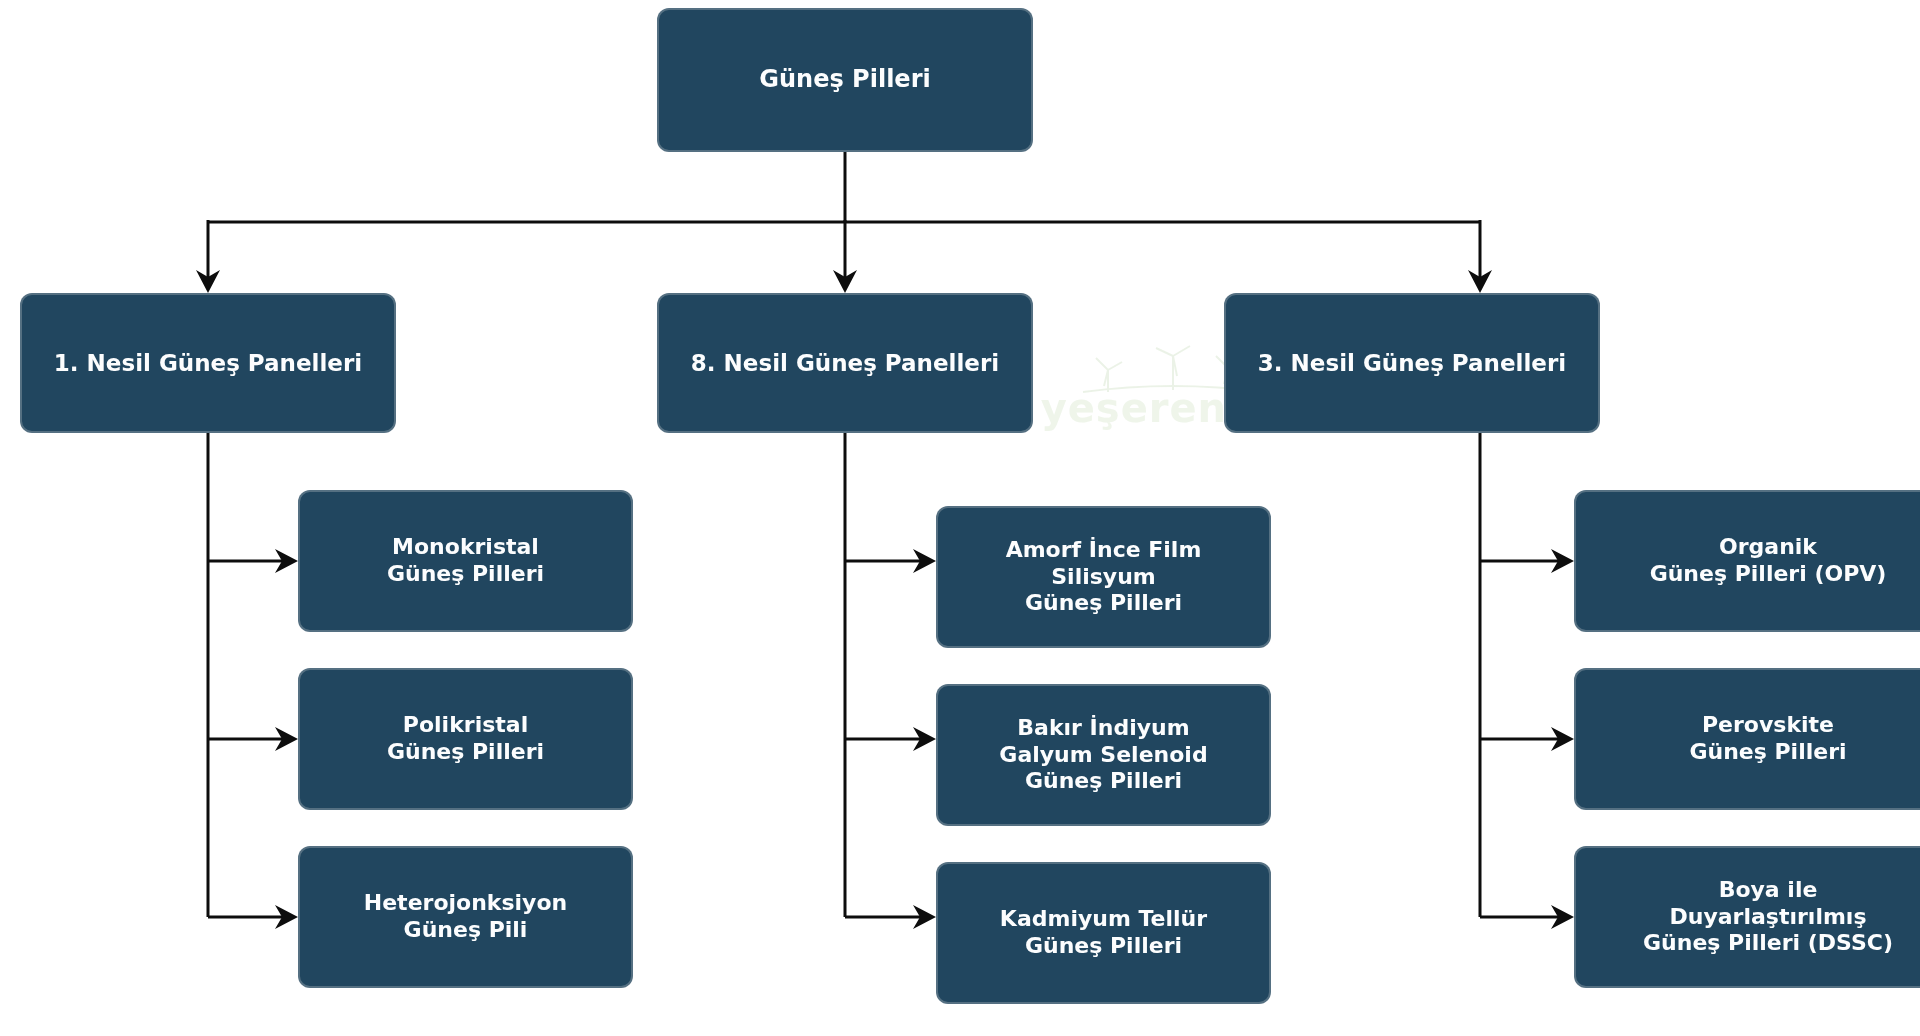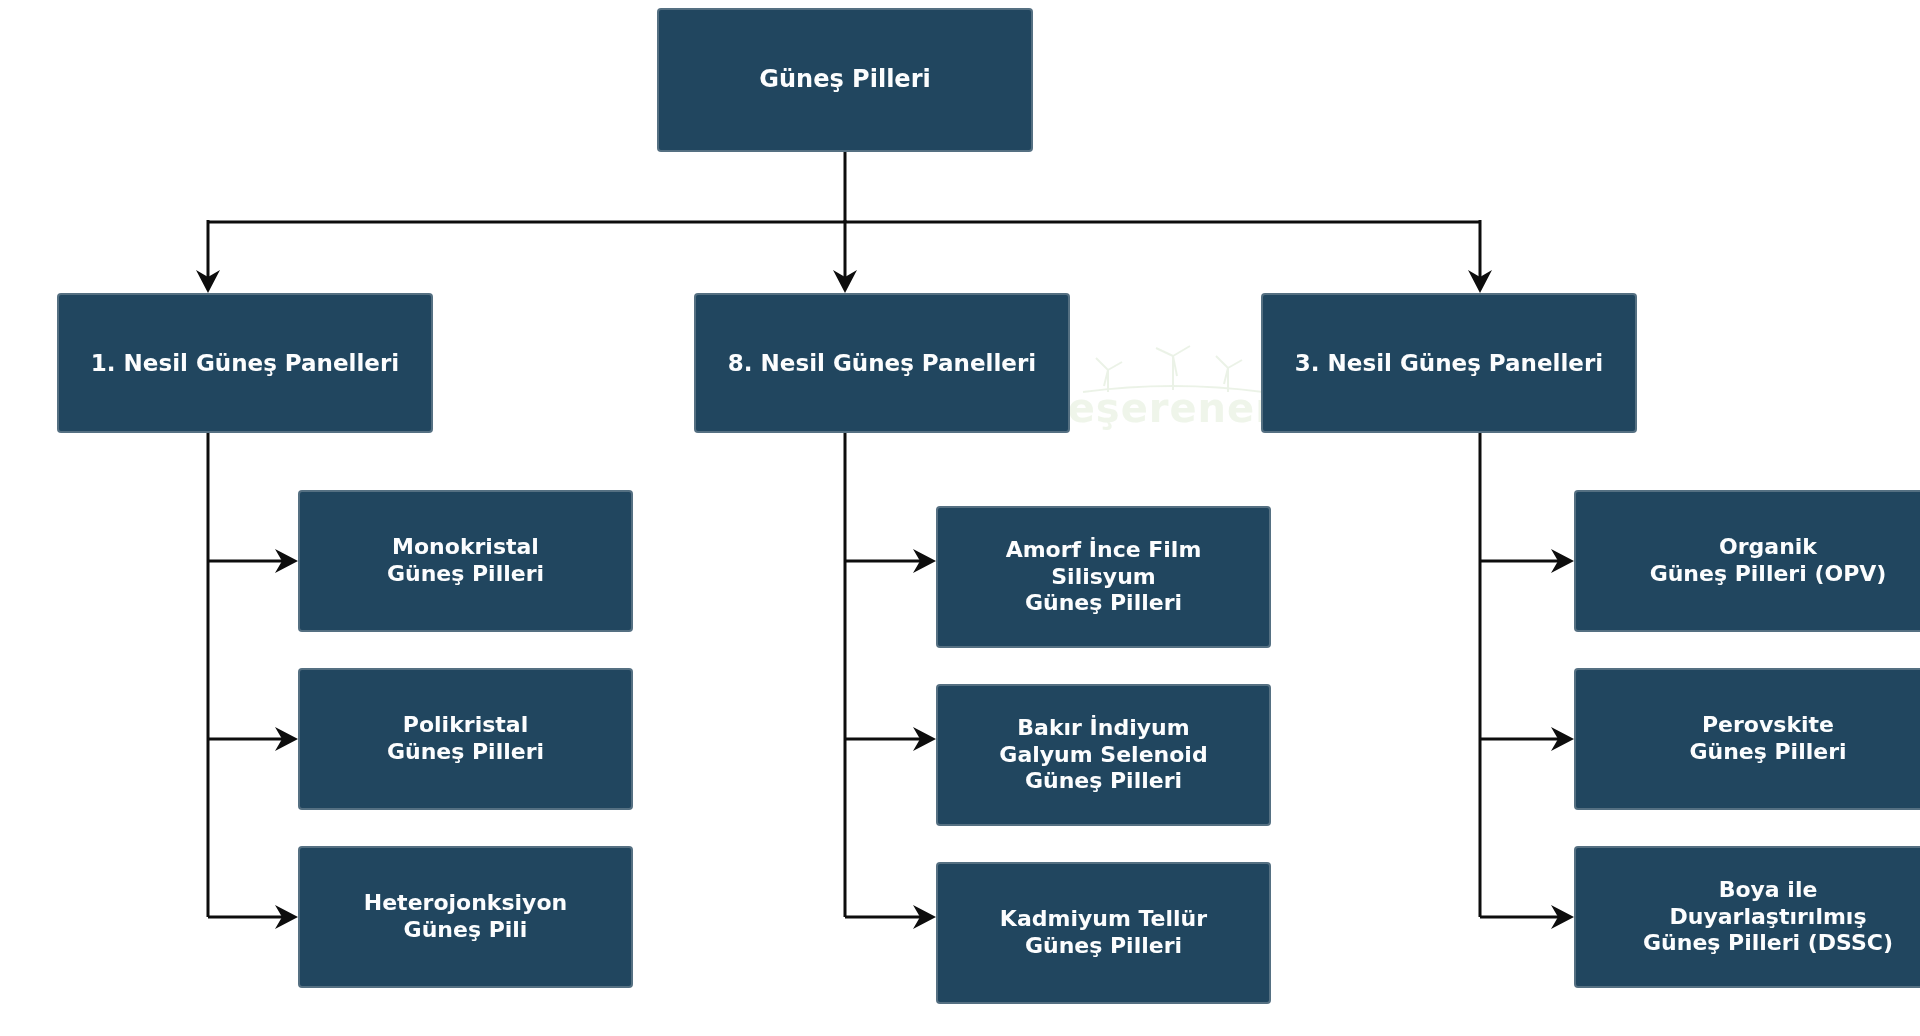--- a/index.html
+++ b/index.html
@@ -8,36 +8,36 @@
     width: 1920px;
     height: 1036px;
     background: #ffffff;
     overflow: hidden;
     font-family: "DejaVu Sans", "Liberation Sans", sans-serif;
   }
   .node {
     position: absolute;
     background: #21465f;
     border: 2px solid rgba(148,163,173,0.45);
-    border-radius: 4px;
+    border-radius: 12px;
     box-sizing: border-box;
     display: flex;
     align-items: center;
     justify-content: center;
     text-align: center;
     color: #fcfdfe;
     font-weight: bold;
   }
   .node .lbl {
     white-space: pre-line;
     line-height: 1.22;
     padding: 4px 10px;
   }
   .root-node  { left: 657px;  top: 8px;   width: 376px; height: 144px; font-size: 24px; }
-  .gen-node   { top: 293px;   width: 376px; height: 140px; font-size: 23px; margin-left: 37px; }
+  .gen-node   { top: 293px;   width: 376px; height: 140px; font-size: 23px; }
   .gen-1 { left: 20px; }
   .gen-2 { left: 657px; }
   .gen-3 { left: 1224px; }
   .child-node { width: 335px; height: 142px; font-size: 22px; }
   .col1 { left: 298px; }
   .col2 { left: 936px; margin-top: 16px; }
   .col3 { left: 1574px; width: 388px; }
   .row1 { top: 490px; }
   .row2 { top: 668px; }
   .row3 { top: 846px; }

